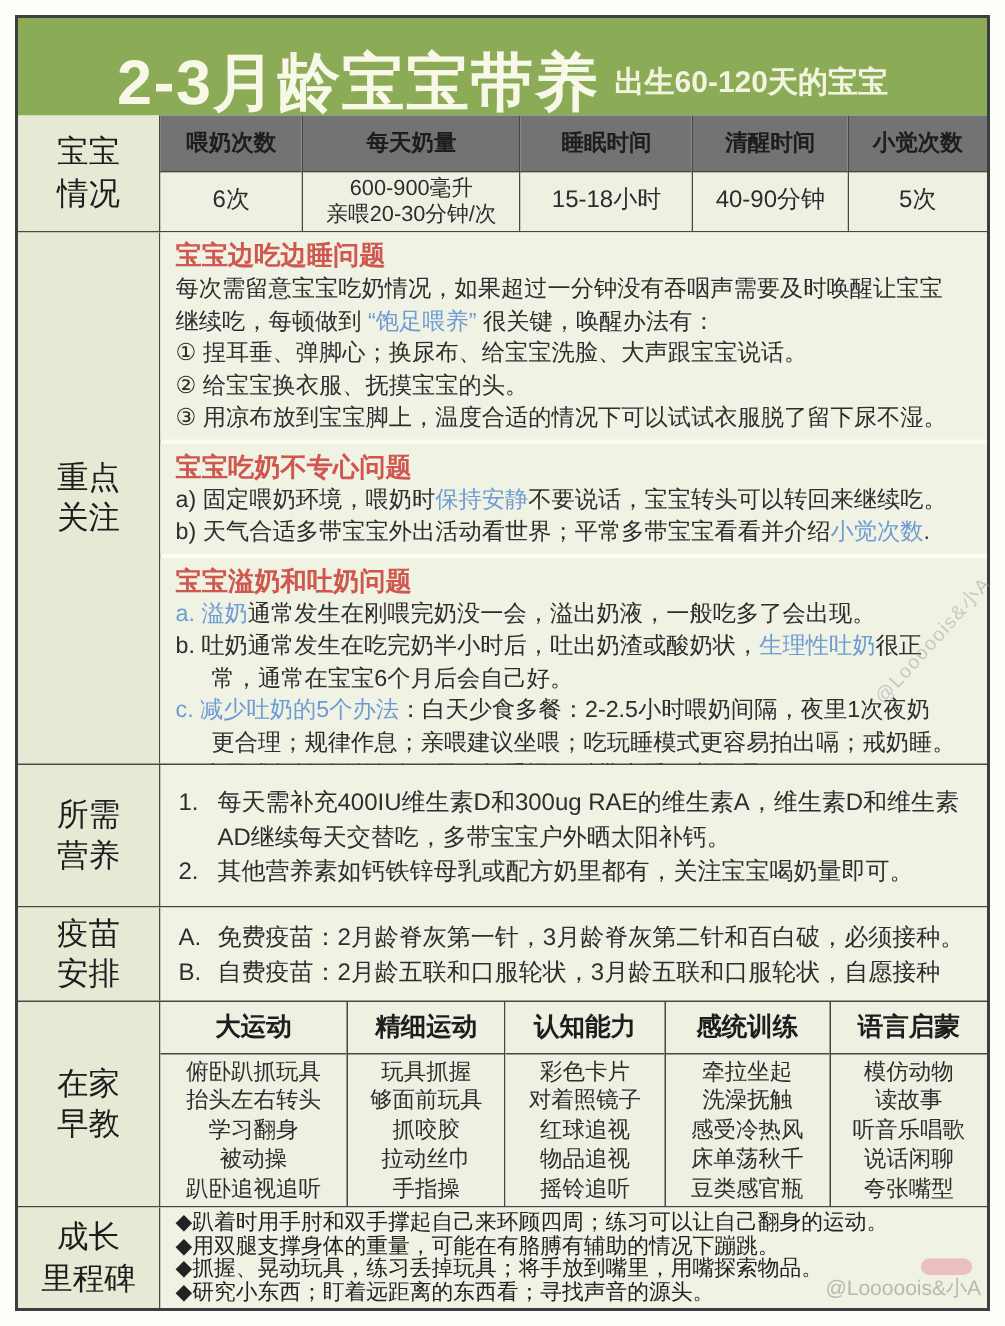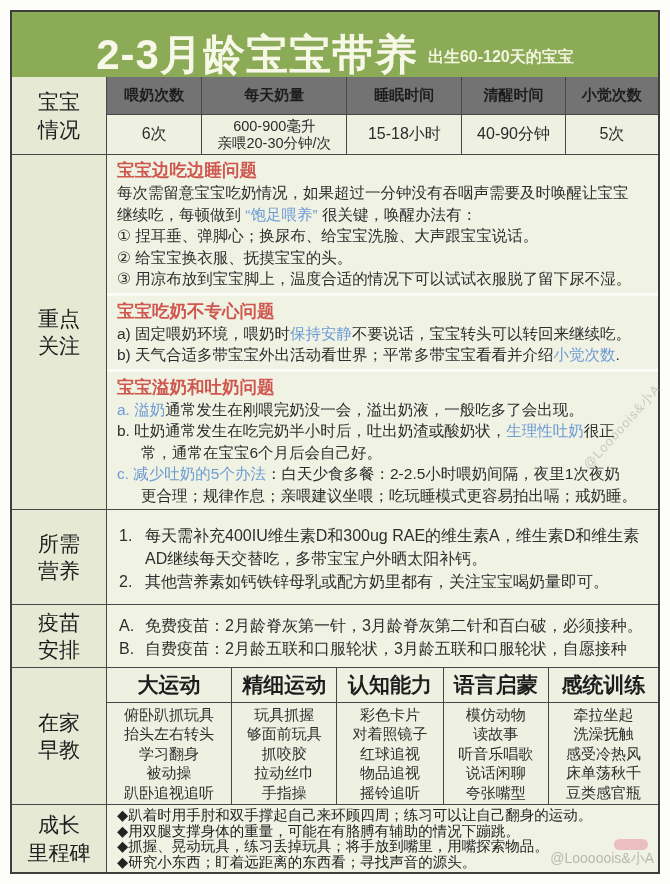--- a/index.html
+++ b/index.html
@@ -3,21 +3,21 @@
 <meta charset="utf-8">
 <style>
   * { margin:0; padding:0; box-sizing:border-box; }
   body { width:670px; height:884px; background:#ffffff; font-family:"Liberation Sans","DejaVu Sans",sans-serif; color:#333; }
   #canvas { position:relative; width:670px; height:884px; background:#fdfdfa; overflow:hidden; }
   .frame { position:absolute; left:10px; top:10px; width:650px; height:864px; border:2px solid #3e3e3e; display:flex; flex-direction:column; background:#f7f8f0; }
 
   
   .title-bar { height:66px; background:#8cab57; display:flex; align-items:flex-end; justify-content:center; gap:10px; }
   .title-main { font-size:42px; font-weight:700; color:#f7f8e8; letter-spacing:1px; line-height:1; transform:translateY(-1px); }
-  .title-sub  { font-size:16px; font-weight:700; color:#f2f4df; align-self:flex-end; padding-bottom:9px; }
+  .title-sub  { font-size:20px; font-weight:700; color:#f2f4df; align-self:flex-end; padding-bottom:9px; }
 
   
   .row { display:flex; border-top:1px solid #474747; }
   .row-label { width:95px; flex:0 0 95px; background:#e6ead5; border-right:1px solid #474747;
                display:flex; align-items:center; justify-content:center; text-align:center;
                font-size:21px; font-weight:400; color:#1d1d1d; line-height:1.3; white-space:pre-line; }
   .row-content { flex:1; min-width:0; }
 
   
   .row-baby { height:78px; border-top:none; }
@@ -51,21 +51,21 @@
   .m-item .mk { flex:0 0 26px; }
   .m-item .tx { flex:1; }
 
   
   .row-edu { height:137px; }
   .edu-cols { display:flex; height:100%; }
   .edu-col { display:flex; flex-direction:column; border-right:1px solid #474747; background:#eef0e1; }
   .edu-col:last-child { border-right:none; }
   .edu-col.c0{flex:125 0 0;} .edu-col.c1{flex:105 0 0;} .edu-col.c2{flex:106 0 0;} .edu-col.c3{flex:105 0 0;} .edu-col.c4{flex:110 0 0;}
   .edu-head { height:35px; border-bottom:1px solid #474747; display:flex; align-items:center; justify-content:center;
-              font-size:21px; font-weight:700; color:#1d1d1d; }
+              font-size:17px; font-weight:700; color:#1d1d1d; }
   .edu-items { flex:1; display:flex; flex-direction:column; align-items:center; justify-content:center; padding:2px 0; }
   .edu-items .list-line { font-size:15px; line-height:19.5px; color:#2e2e2e; text-align:center; }
 
   
   .row-miles { flex:1; }
   .miles-list { height:100%; background:#f0f2e4; padding:3px 8px 2px 10px; display:flex; flex-direction:column; justify-content:center; }
   .miles-list .list-line { font-size:14.5px; line-height:15.5px; color:#222; white-space:nowrap; }
 
   
   .wm-diagonal { position:absolute; right:-6px; top:418px; transform:rotate(-48deg); transform-origin:center;
@@ -208,38 +208,38 @@
           <div class="edu-col c2">
             <div class="edu-head">认知能力</div>
             <div class="edu-items">
                 <div class="list-line">彩色卡片</div>
                 <div class="list-line">对着照镜子</div>
                 <div class="list-line">红球追视</div>
                 <div class="list-line">物品追视</div>
                 <div class="list-line">摇铃追听</div>
               </div>
           </div>
+          <div class="edu-col c4">
+            <div class="edu-head">感统训练</div>
+            <div class="edu-items">
+                <div class="list-line">牵拉坐起</div>
+                <div class="list-line">洗澡抚触</div>
+                <div class="list-line">感受冷热风</div>
+                <div class="list-line">床单荡秋千</div>
+                <div class="list-line">豆类感官瓶</div>
+              </div>
+          </div>
           <div class="edu-col c3">
             <div class="edu-head">语言启蒙</div>
             <div class="edu-items">
                 <div class="list-line">模仿动物</div>
                 <div class="list-line">读故事</div>
                 <div class="list-line">听音乐唱歌</div>
                 <div class="list-line">说话闲聊</div>
                 <div class="list-line">夸张嘴型</div>
-              </div>
-          </div>
-          <div class="edu-col c4">
-            <div class="edu-head">感统训练</div>
-            <div class="edu-items">
-                <div class="list-line">牵拉坐起</div>
-                <div class="list-line">洗澡抚触</div>
-                <div class="list-line">感受冷热风</div>
-                <div class="list-line">床单荡秋千</div>
-                <div class="list-line">豆类感官瓶</div>
               </div>
           </div>
         </div>
       </div>
     </div>
 
     <div class="row row-miles">
       <div class="row-label">成长
 里程碑</div>
       <div class="row-content miles-list">

